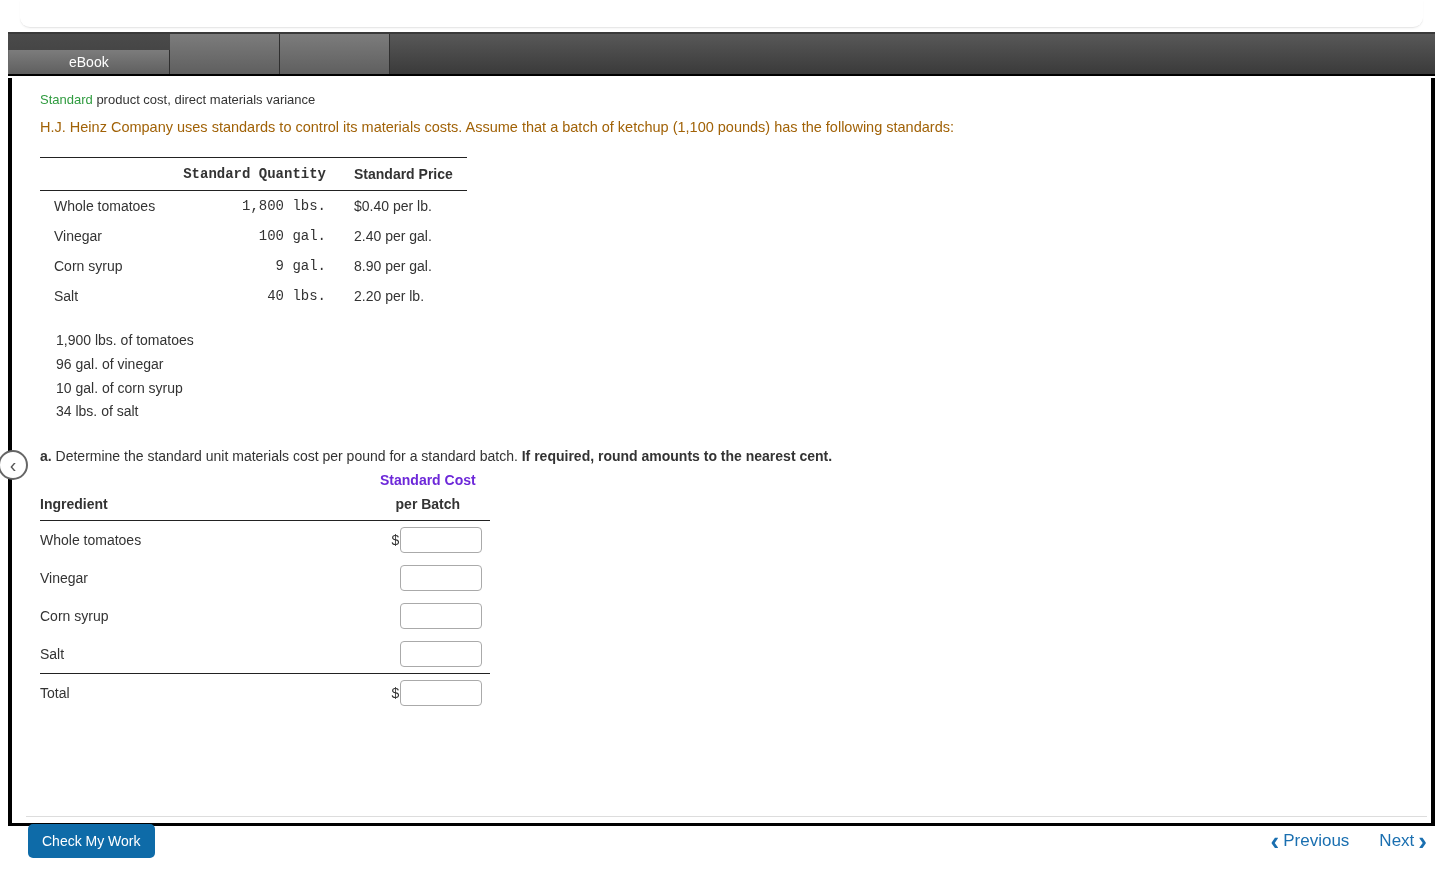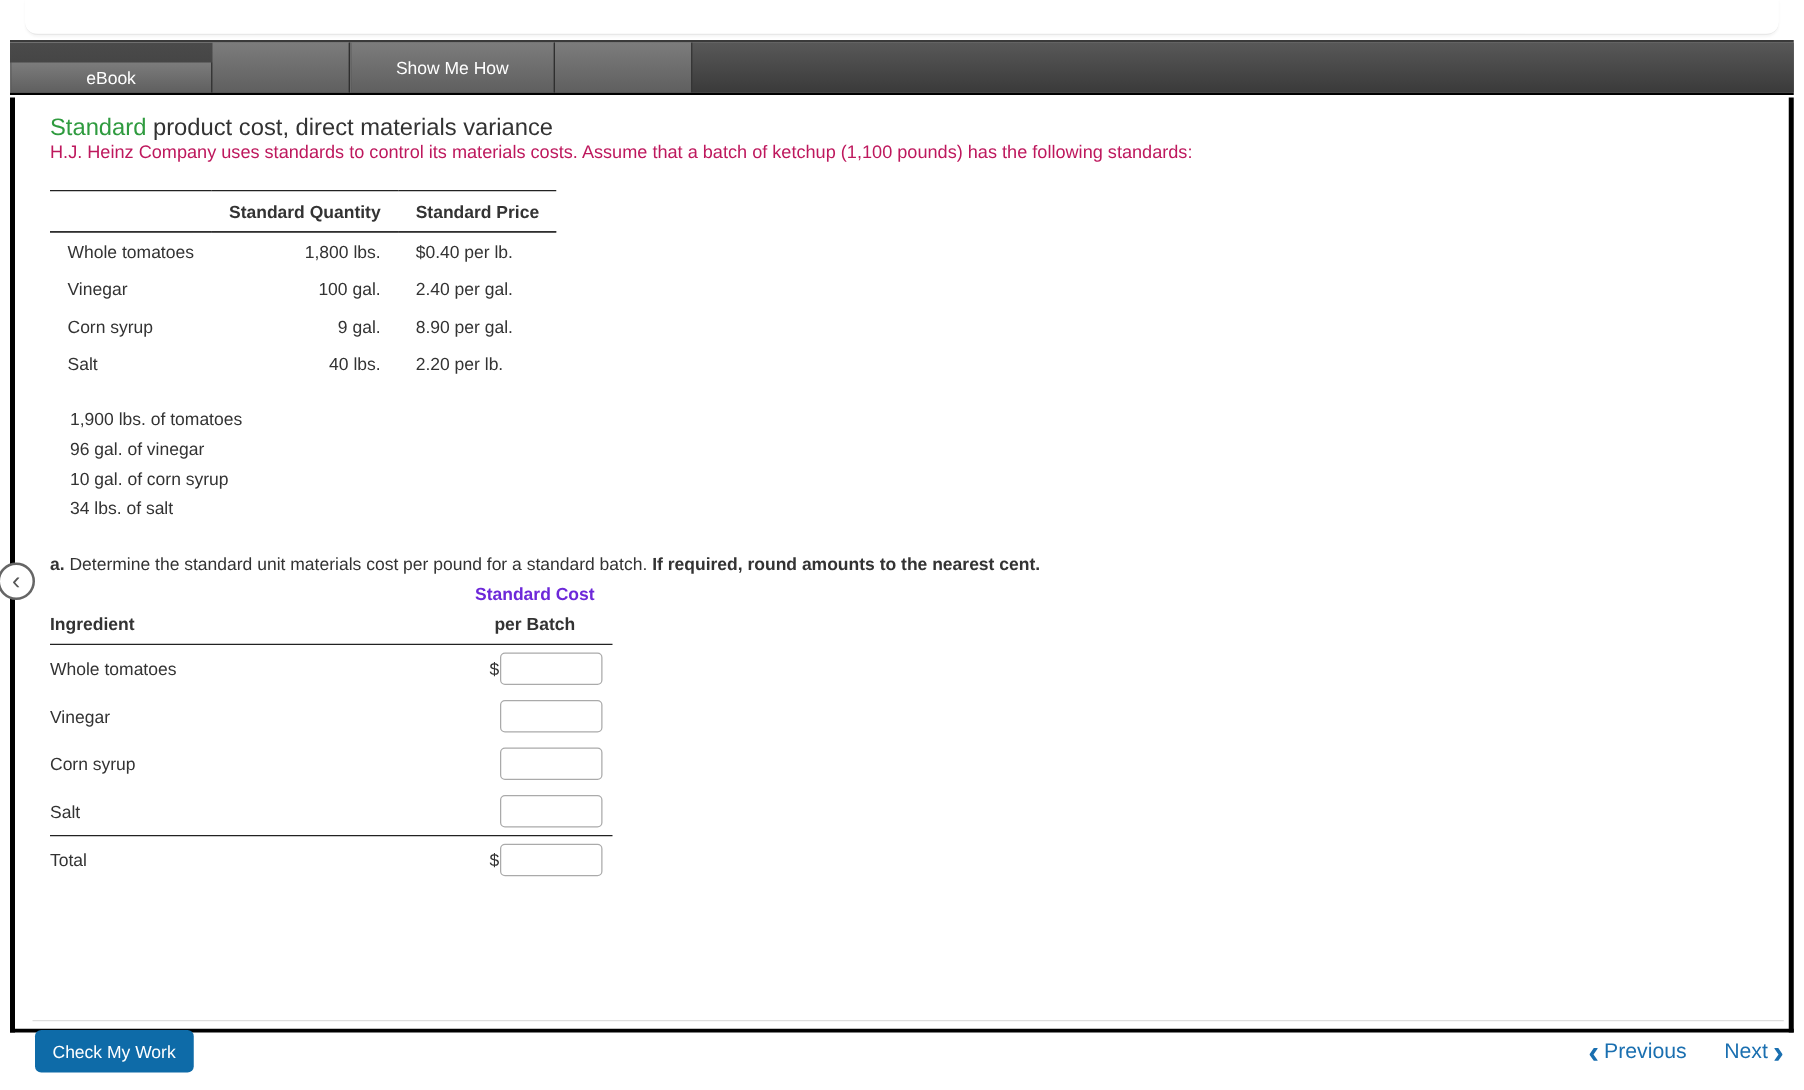--- a/index.html
+++ b/index.html
@@ -9,27 +9,27 @@
   .tab-strip { height: 44px; background: linear-gradient(#4a4a4a,#3f3f3f); display: flex; align-items: stretch; border-top: 2px solid #3a3a3a; border-bottom: 2px solid #000; margin: 4px 8px 0 8px; }
   .tab-strip .tab { color: #fff; font-size: 14px; display: flex; align-items: center; justify-content: center; border-right: 1px solid #2f2f2f; border-left: 1px solid #6a6a6a; cursor: pointer; min-width: 150px; background: linear-gradient(#7c7c7c,#5f5f5f); }
   .tab-strip .gap { width: 110px; background: linear-gradient(#7c7c7c,#5f5f5f); border-right: 1px solid #2f2f2f;}
   .tab-strip .remainder { flex: 1; background: linear-gradient(#585858,#3a3a3a); }
   .tab.ebk { padding: 0 60px; margin-top: 16px; }
   .tab.smh { padding: 0 36px; }
 
   .content-wrap { position: absolute; top: 78px; left: 8px; right: 8px; bottom: 46px; border-left: 4px solid #000; border-right: 4px solid #000; border-bottom: 3px solid #000; background: #fff; overflow: hidden; }
   .content { padding: 14px 28px 60px 28px; color: #333; }
 
-  .heading { font-size: 19px; }
+  .heading { font-size: 13px; margin-bottom: 12px; }
   .heading .green { color: #2f9b3f; }
-  .para { font-size: 14.5px; color: #be185d; margin-bottom: 22px; }
+  .para { font-size: 14.5px; color: #a16207; margin-bottom: 22px; }
 
   table.standards { border-collapse: collapse; margin-bottom: 18px; }
   table.standards th { font-weight: bold; text-align: left; padding: 8px 14px; border-bottom: 1px solid #222; }
-  table.standards th.qty, table.standards td.qty { text-align: right; }
+  table.standards th.qty, table.standards td.qty { text-align: right; font-family: Liberation Mono, monospace; }
   table.standards td { padding: 7px 14px; }
   table.standards thead tr { border-top: 1px solid #222; }
   table.standards .topline th { border-top: 1px solid #222; }
 
   .actual-list { margin: 14px 0 24px 16px; line-height: 1.7; }
 
   .instr { margin-bottom: 0; }
   .instr b { font-weight: bold; }
 
   table.answer { border-collapse: collapse; }
@@ -56,21 +56,20 @@
 </style>
 </head>
 <body>
 <div class="page">
 
 <div class="top-bar"></div>
 
 <div class="tab-strip">
   <div class="tab ebk">eBook</div>
   <div class="gap"></div>
-  <div class="tab smh">Show Me How</div>
   <div class="gap"></div>
   <div class="remainder"></div>
 </div>
 
 <div class="content-wrap">
   <div class="content">
 
     <div class="heading">
       <span class="green">Standard</span><span> product cost, direct materials variance</span>
     </div>

